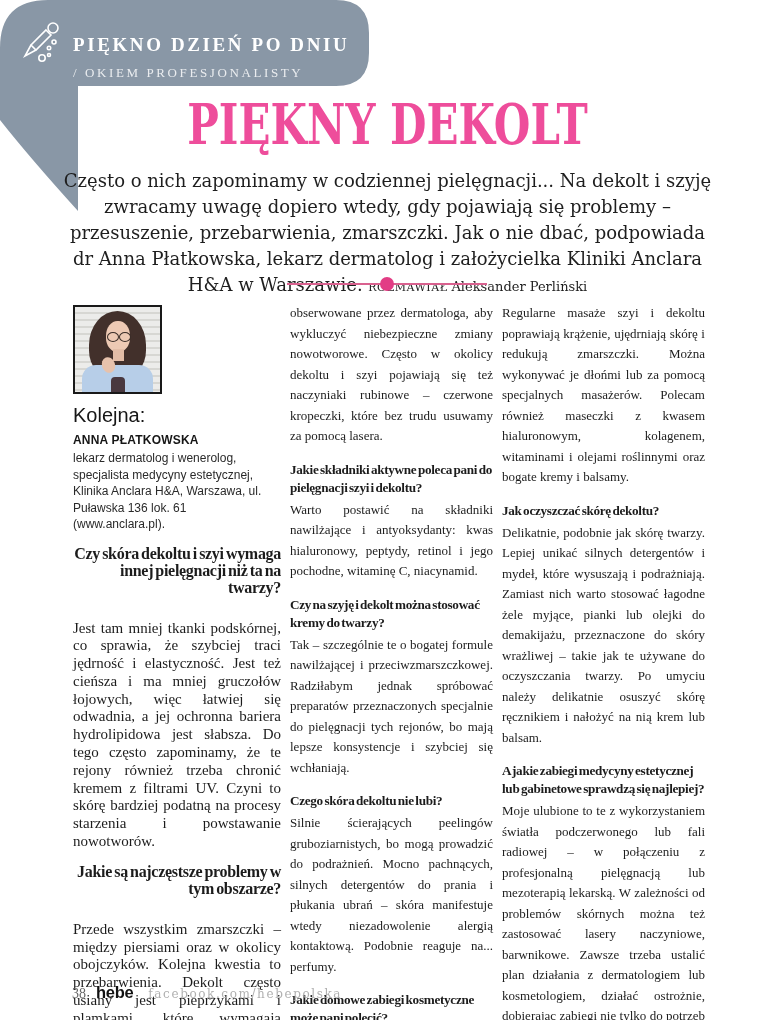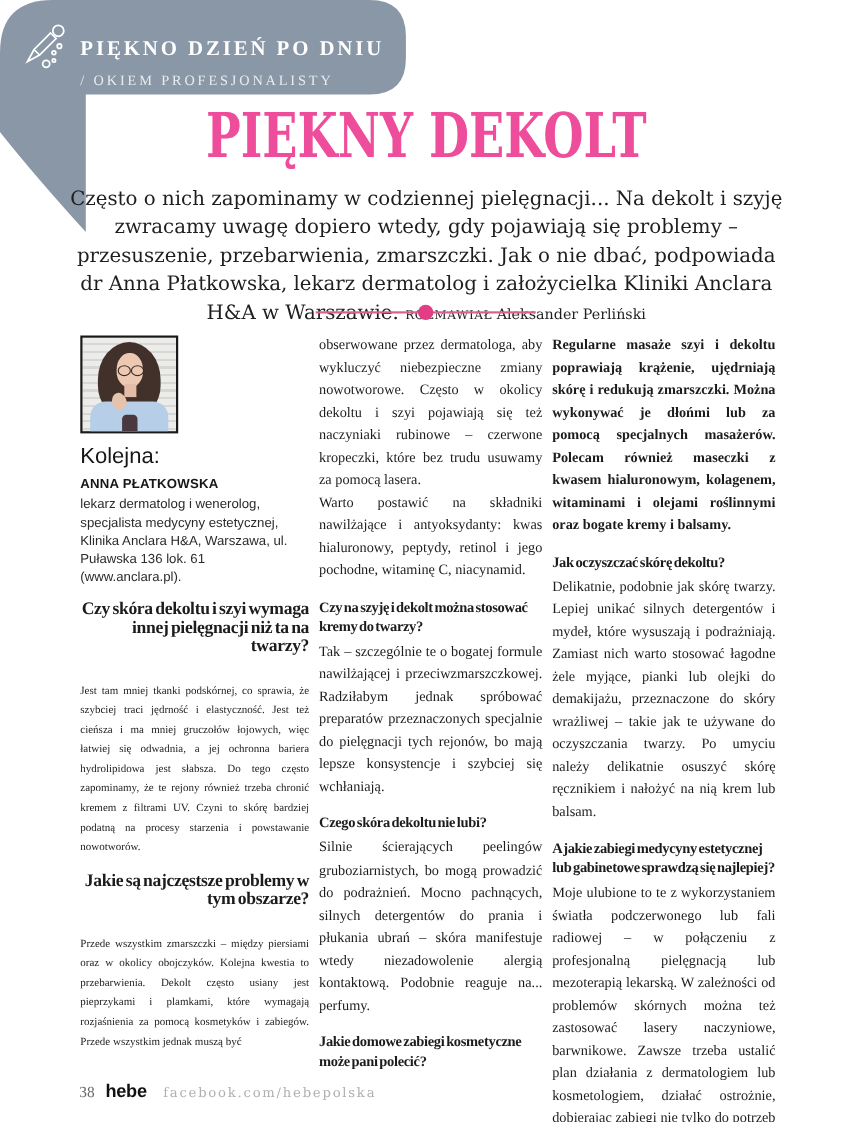--- a/index.html
+++ b/index.html
@@ -31,21 +31,21 @@
   .columns{position:absolute;left:73px;top:303px;width:632px;display:flex;gap:9px;color:#1c1c1c;}
   .col{flex:0 0 auto;}
   .col-1{width:208px;}
   .col-2{width:203px;}
   .col-3{width:203px;}
 
   .qa-h{font-family:"Liberation Serif",serif;font-weight:bold;text-align:left;
         font-size:13.2px;line-height:18px;letter-spacing:-.3px;word-spacing:-1.5px;margin:14px 0 3px 0;}
   .qa-p{font-family:"Liberation Serif",serif;font-size:13px;line-height:20.5px;text-align:justify;margin:0;}
   .col-1 .qa-h{font-size:16px;line-height:17px;margin:12px 0 3px 0;text-align:right;}
-  .col-1 .qa-p{font-size:10px;line-height:17.8px;margin-top:24px;}
+  .col-1 .qa-p{font-size:15px;line-height:17.8px;margin-top:24px;}
 
   
   .photo-frame{position:relative;width:85px;height:85px;border:2px solid #191919;overflow:hidden;margin:2px 0 10px 0;
      background:repeating-linear-gradient(#ececea 0px,#ececea 5px,#d7d7d3 5px,#d7d7d3 7px);}
   .ph-hair{position:absolute;left:14px;top:4px;width:57px;height:68px;background:#42302b;border-radius:50% 50% 42% 42%;}
   .ph-face{position:absolute;left:31px;top:14px;width:24px;height:31px;background:#edc9b4;border-radius:48% 48% 46% 46%;}
   .ph-neck{position:absolute;left:38px;top:42px;width:11px;height:12px;background:#e3bda7;}
   .ph-lens{position:absolute;top:25px;width:10px;height:8px;border:1px solid #3a2d28;border-radius:50%;}
   .ph-lens-l{left:32px;}
   .ph-lens-r{left:44px;}
@@ -115,30 +115,31 @@
       <div class="expert-name">ANNA PŁATKOWSKA</div>
       <div class="expert-bio">lekarz dermatolog i wenerolog, specjalista medycyny estetycznej, Klinika Anclara H&amp;A, Warszawa, ul. Puławska 136 lok. 61 (www.anclara.pl).</div>
       <div class="qa-h">Czy skóra dekoltu i szyi wymaga innej pielęgnacji niż ta na twarzy?</div>
       <div class="qa-p">Jest tam mniej tkanki podskórnej, co sprawia, że szybciej traci jędrność i elastyczność. Jest też cieńsza i ma mniej gruczołów łojowych, więc łatwiej się odwadnia, a jej ochronna bariera hydrolipidowa jest słabsza. Do tego często zapominamy, że te rejony również trzeba chronić kremem z filtrami UV. Czyni to skórę bardziej podatną na procesy starzenia i powstawanie nowotworów.</div>
       <div class="qa-h">Jakie są najczęstsze problemy w tym obszarze?</div>
       <div class="qa-p">Przede wszystkim zmarszczki – między piersiami oraz w okolicy obojczyków. Kolejna kwestia to przebarwienia. Dekolt często usiany jest pieprzykami i plamkami, które wymagają rozjaśnienia za pomocą kosmetyków i zabiegów. Przede wszystkim jednak muszą być</div>
     </div>
 
     <div class="col col-2">
       <div class="qa-p" style="margin-top:0;">obserwowane przez dermatologa, aby wykluczyć niebezpieczne zmiany nowotworowe. Często w okolicy dekoltu i szyi pojawiają się też naczyniaki rubinowe – czerwone kropeczki, które bez trudu usuwamy za pomocą lasera.</div>
+      <div class="qa-h">Jakie składniki aktywne poleca pani do pielęgnacji szyi i dekoltu?</div>
       <div class="qa-p">Warto postawić na składniki nawilżające i antyoksydanty: kwas hialuronowy, peptydy, retinol i jego pochodne, witaminę C, niacynamid.</div>
       <div class="qa-h">Czy na szyję i dekolt można stosować kremy do twarzy?</div>
       <div class="qa-p">Tak – szczególnie te o bogatej formule nawilżającej i przeciwzmarszczkowej. Radziłabym jednak spróbować preparatów przeznaczonych specjalnie do pielęgnacji tych rejonów, bo mają lepsze konsystencje i szybciej się wchłaniają.</div>
       <div class="qa-h">Czego skóra dekoltu nie lubi?</div>
       <div class="qa-p">Silnie ścierających peelingów gruboziarnistych, bo mogą prowadzić do podrażnień. Mocno pachnących, silnych detergentów do prania i płukania ubrań – skóra manifestuje wtedy niezadowolenie alergią kontaktową. Podobnie reaguje na... perfumy.</div>
       <div class="qa-h">Jakie domowe zabiegi kosmetyczne może pani polecić?</div>
     </div>
 
     <div class="col col-3">
-      <div class="qa-p" style="margin-top:0;font-weight:bold;">Regularne masaże szyi i dekoltu poprawiają krążenie, ujędrniają skórę i redukują zmarszczki. Można wykonywać je dłońmi lub za pomocą specjalnych masażerów. Polecam również maseczki z kwasem hialuronowym, kolagenem, witaminami i olejami roślinnymi oraz bogate kremy i balsamy.</div>
+      <div class="qa-p" style="margin-top:0;">Regularne masaże szyi i dekoltu poprawiają krążenie, ujędrniają skórę i redukują zmarszczki. Można wykonywać je dłońmi lub za pomocą specjalnych masażerów. Polecam również maseczki z kwasem hialuronowym, kolagenem, witaminami i olejami roślinnymi oraz bogate kremy i balsamy.</div>
       <div class="qa-h">Jak oczyszczać skórę dekoltu?</div>
       <div class="qa-p">Delikatnie, podobnie jak skórę twarzy. Lepiej unikać silnych detergentów i mydeł, które wysuszają i podrażniają. Zamiast nich warto stosować łagodne żele myjące, pianki lub olejki do demakijażu, przeznaczone do skóry wrażliwej – takie jak te używane do oczyszczania twarzy. Po umyciu należy delikatnie osuszyć skórę ręcznikiem i nałożyć na nią krem lub balsam.</div>
       <div class="qa-h">A jakie zabiegi medycyny estetycznej lub gabinetowe sprawdzą się najlepiej?</div>
       <div class="qa-p">Moje ulubione to te z wykorzystaniem światła podczerwonego lub fali radiowej – w połączeniu z profesjonalną pielęgnacją lub mezoterapią lekarską. W zależności od problemów skórnych można też zastosować lasery naczyniowe, barwnikowe. Zawsze trzeba ustalić plan działania z dermatologiem lub kosmetologiem, działać ostrożnie, dobierając zabiegi nie tylko do potrzeb i stanu skóry dekoltu, ale również do pory roku. ●</div>
     </div>
 
   </div>
 
   <div class="footer">
     <span class="page-number">38</span>

